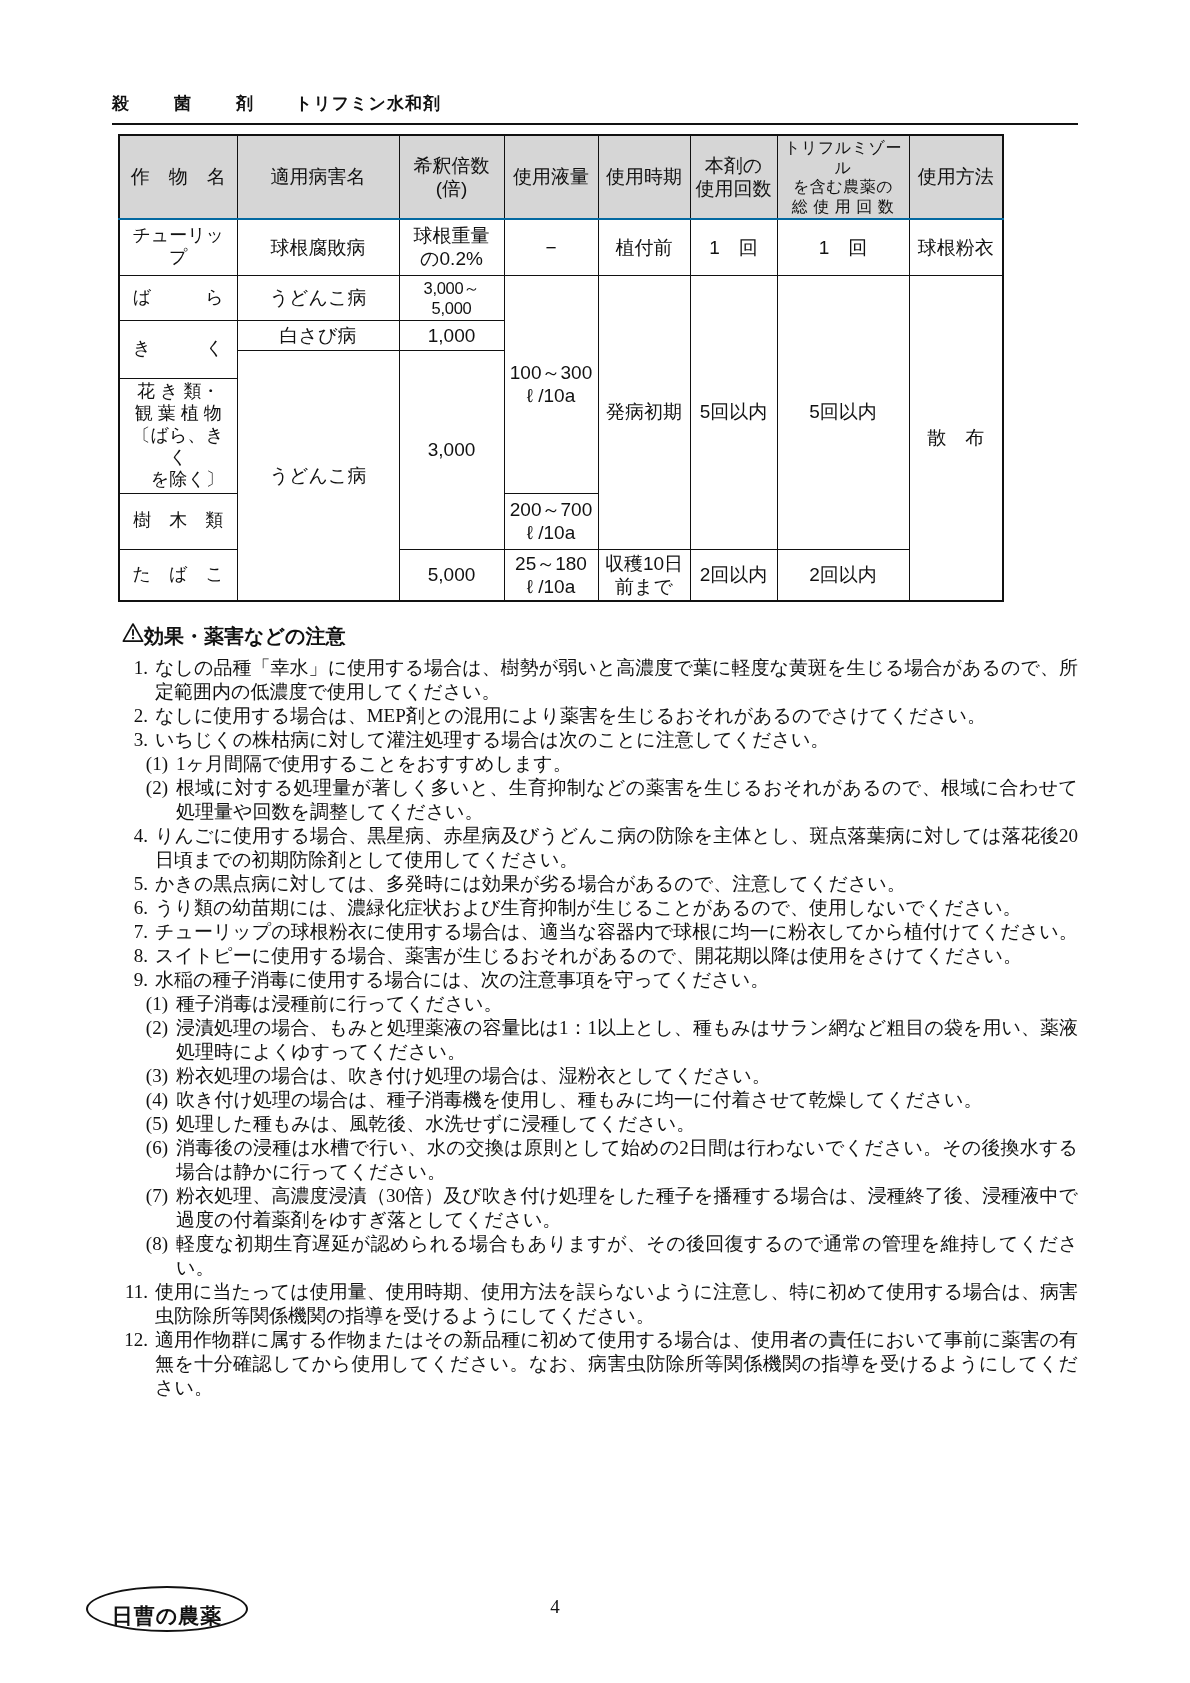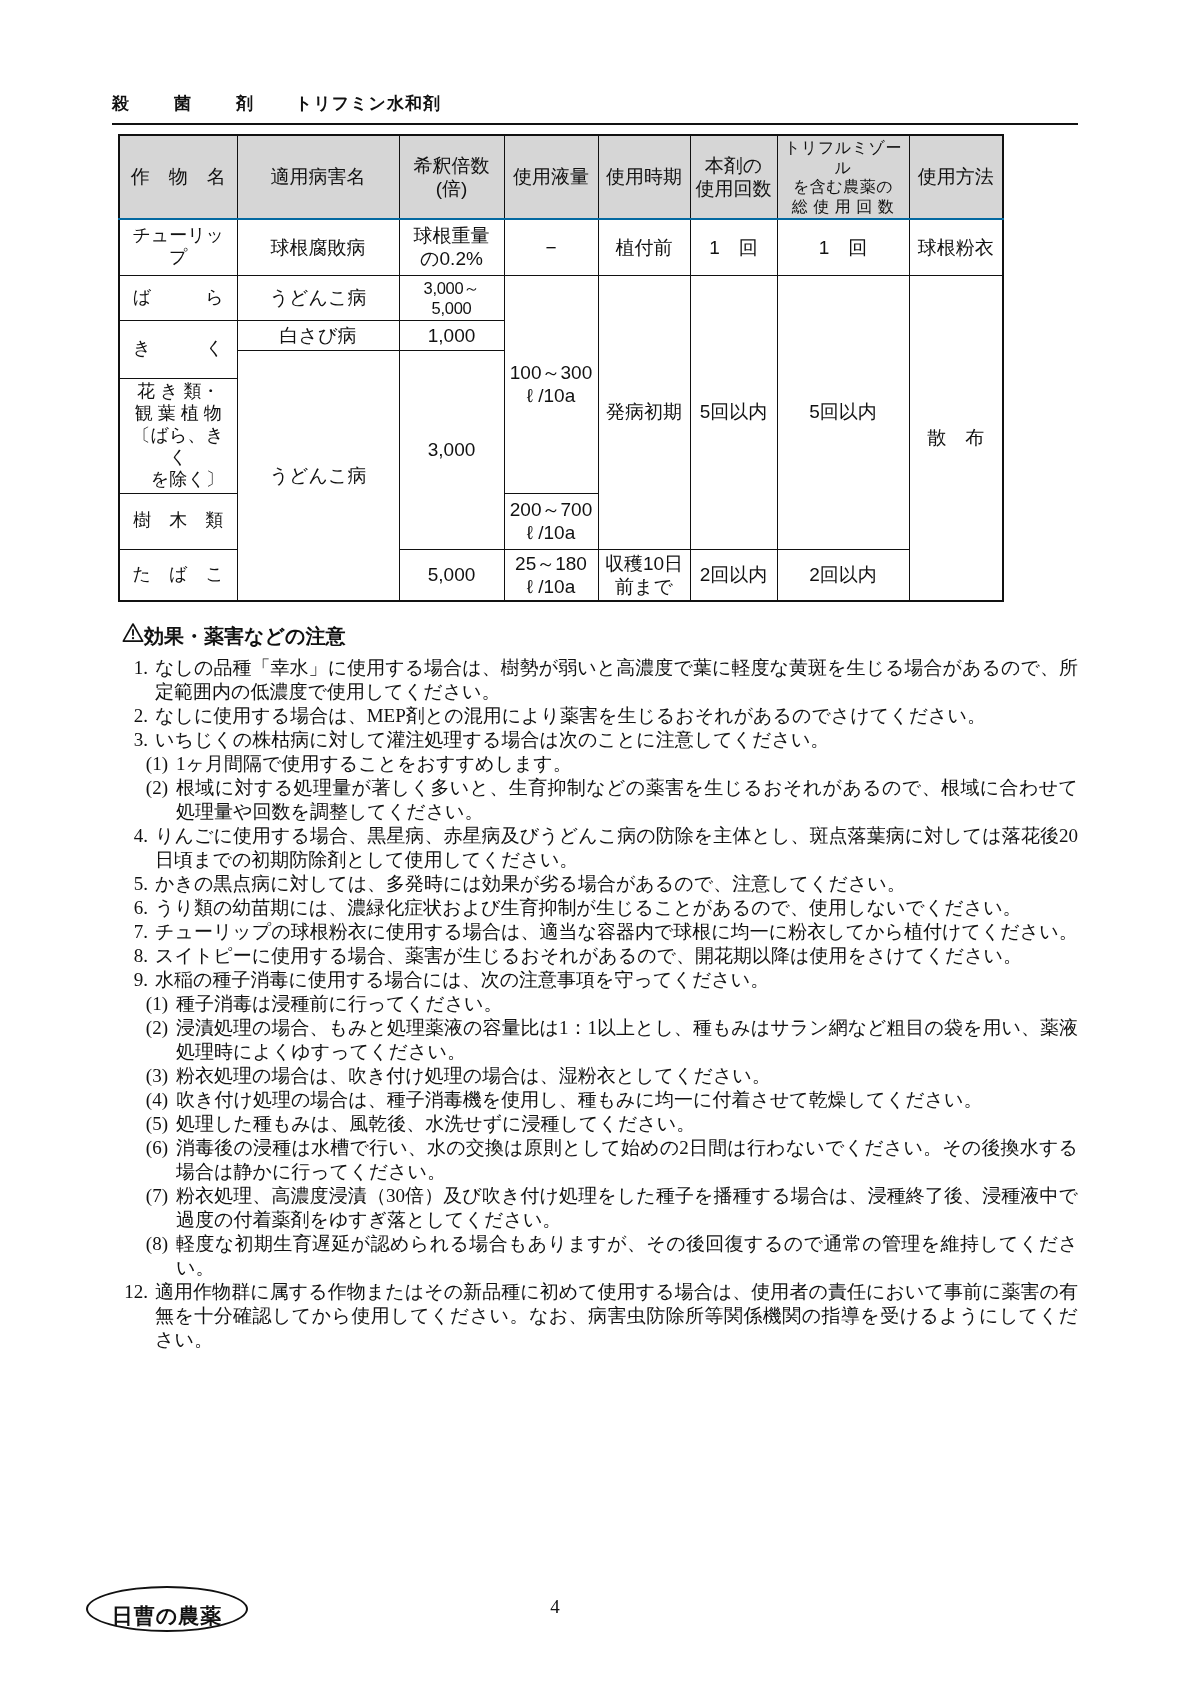--- a/index.html
+++ b/index.html
@@ -257,20 +257,24 @@
     </div>
     <div class="note-sub">
       <span class="note-num">(7)</span>
       <span class="note-text">粉衣処理、高濃度浸漬（30倍）及び吹き付け処理をした種子を播種する場合は、浸種終了後、浸種液中で過度の付着薬剤をゆすぎ落としてください。</span>
     </div>
     <div class="note-sub">
       <span class="note-num">(8)</span>
       <span class="note-text">軽度な初期生育遅延が認められる場合もありますが、その後回復するので通常の管理を維持してください。</span>
     </div>
     <div class="note">
+      <span class="note-num">11.</span>
+      <span class="note-text">使用に当たっては使用量、使用時期、使用方法を誤らないように注意し、特に初めて使用する場合は、病害虫防除所等関係機関の指導を受けるようにしてください。</span>
+    </div>
+    <div class="note">
       <span class="note-num">12.</span>
       <span class="note-text">適用作物群に属する作物またはその新品種に初めて使用する場合は、使用者の責任において事前に薬害の有無を十分確認してから使用してください。なお、病害虫防除所等関係機関の指導を受けるようにしてください。</span>
     </div>
   </div>
 
 </div>
 
 <div class="footer-logo">
   <span>日曹の農薬</span>
 </div>

